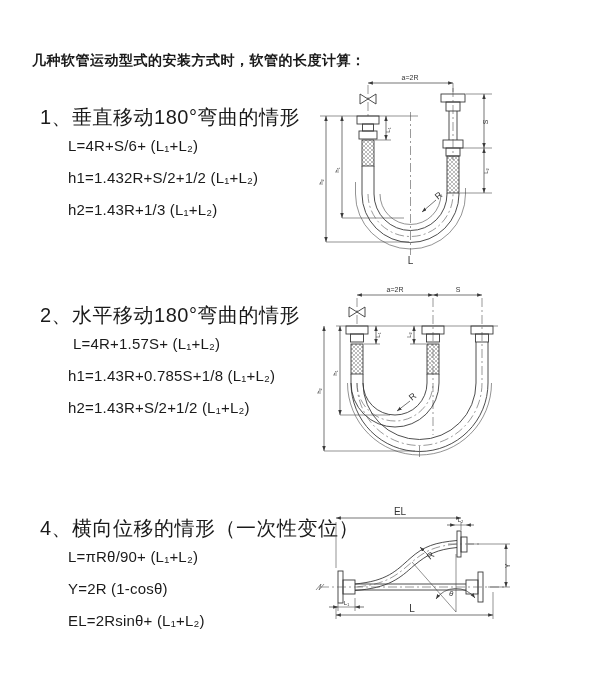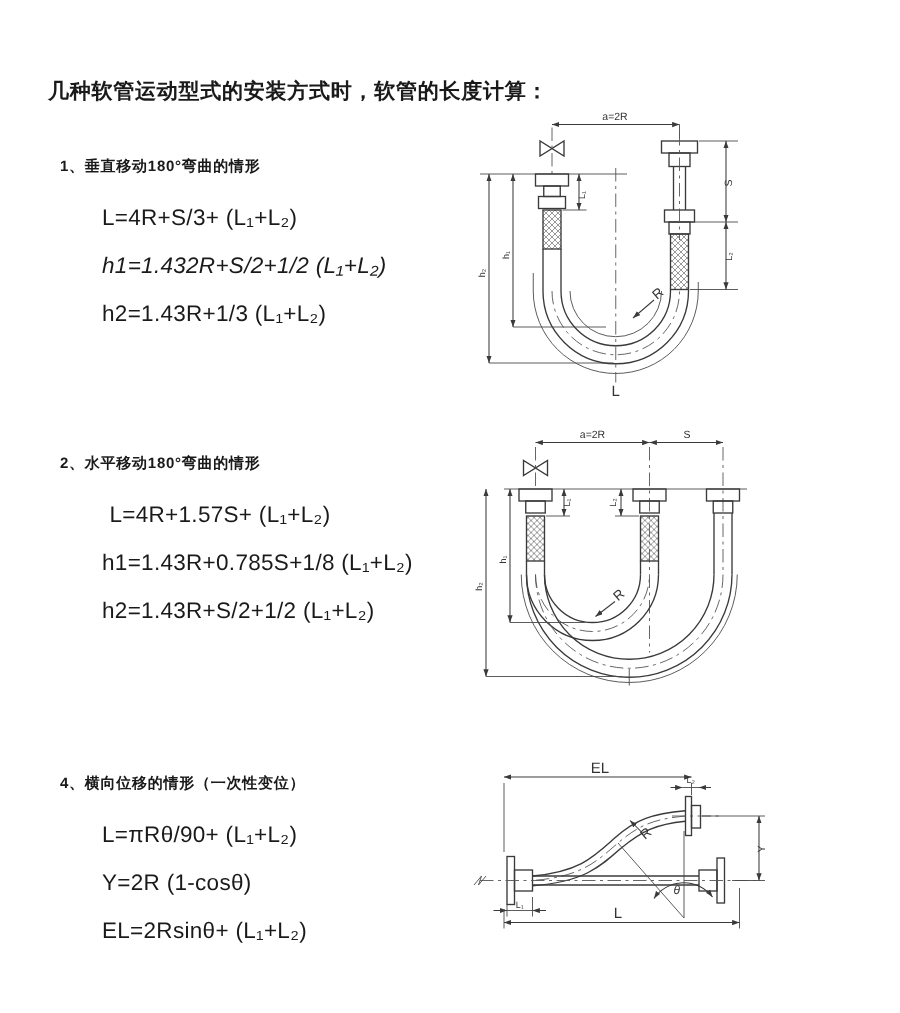--- a/index.html
+++ b/index.html
@@ -4,21 +4,21 @@
 <style>
   html,body{margin:0;padding:0;}
   body{
     width:600px;height:675px;background:#ffffff;position:relative;
     font-family:"Liberation Sans","DejaVu Sans",sans-serif;color:#1a1a1a;overflow:hidden;
   }
   .page-title{
     position:absolute;left:32px;top:26px;font-size:14px;font-weight:bold;letter-spacing:0.5px;margin-top:26px;
   }
   .section-heading{
-    position:absolute;font-size:10px;font-weight:bold;letter-spacing:0.5px;
+    position:absolute;font-size:20px;font-weight:normal;letter-spacing:0.5px;
   }
   .formula{
     position:absolute;font-size:15px;letter-spacing:0.2px;
   }
   .diagram{position:absolute;}
   svg{display:block;}
   svg text{font-family:"Liberation Sans","DejaVu Sans",sans-serif;fill:#333;}
   .ln{stroke:#3a3a3a;stroke-width:0.9;fill:none;}
   .thin{stroke:#4a4a4a;stroke-width:0.6;fill:none;}
   .dim{stroke:#3a3a3a;stroke-width:0.7;fill:none;}
@@ -27,22 +27,22 @@
   .dimtext{font-size:7px;}
   .dimtext-sm{font-size:6px;}
   .biglabel{font-size:10px;}
 </style>
 </head>
 <body>
 
 <div class="page-title">几种软管运动型式的安装方式时，软管的长度计算：</div>
 
 <div class="section-heading" style="left:40px;top:104px;">1、垂直移动180°弯曲的情形</div>
-<div class="formula" style="left:68px;top:137px;">L=4R+S/3+ (L₁+L₂)</div>
-<div class="formula" style="left:68px;top:169px;font-style:italic;">h1=1.432R+S/2+1/2 (L₁+L₂)</div>
+<div class="formula" style="left:68px;top:137px;">L=4R+S/6+ (L₁+L₂)</div>
+<div class="formula" style="left:68px;top:169px;">h1=1.432R+S/2+1/2 (L₁+L₂)</div>
 <div class="formula" style="left:68px;top:201px;">h2=1.43R+1/3 (L₁+L₂)</div>
 
 <div class="section-heading" style="left:40px;top:302px;">2、水平移动180°弯曲的情形</div>
 <div class="formula" style="left:73px;top:335px;">L=4R+1.57S+ (L₁+L₂)</div>
 <div class="formula" style="left:68px;top:367px;">h1=1.43R+0.785S+1/8 (L₁+L₂)</div>
 <div class="formula" style="left:68px;top:399px;">h2=1.43R+S/2+1/2 (L₁+L₂)</div>
 
 <div class="section-heading" style="left:40px;top:515px;">4、横向位移的情形（一次性变位）</div>
 <div class="formula" style="left:68px;top:548px;">L=πRθ/90+ (L₁+L₂)</div>
 <div class="formula" style="left:68px;top:580px;">Y=2R (1-cosθ)</div>

